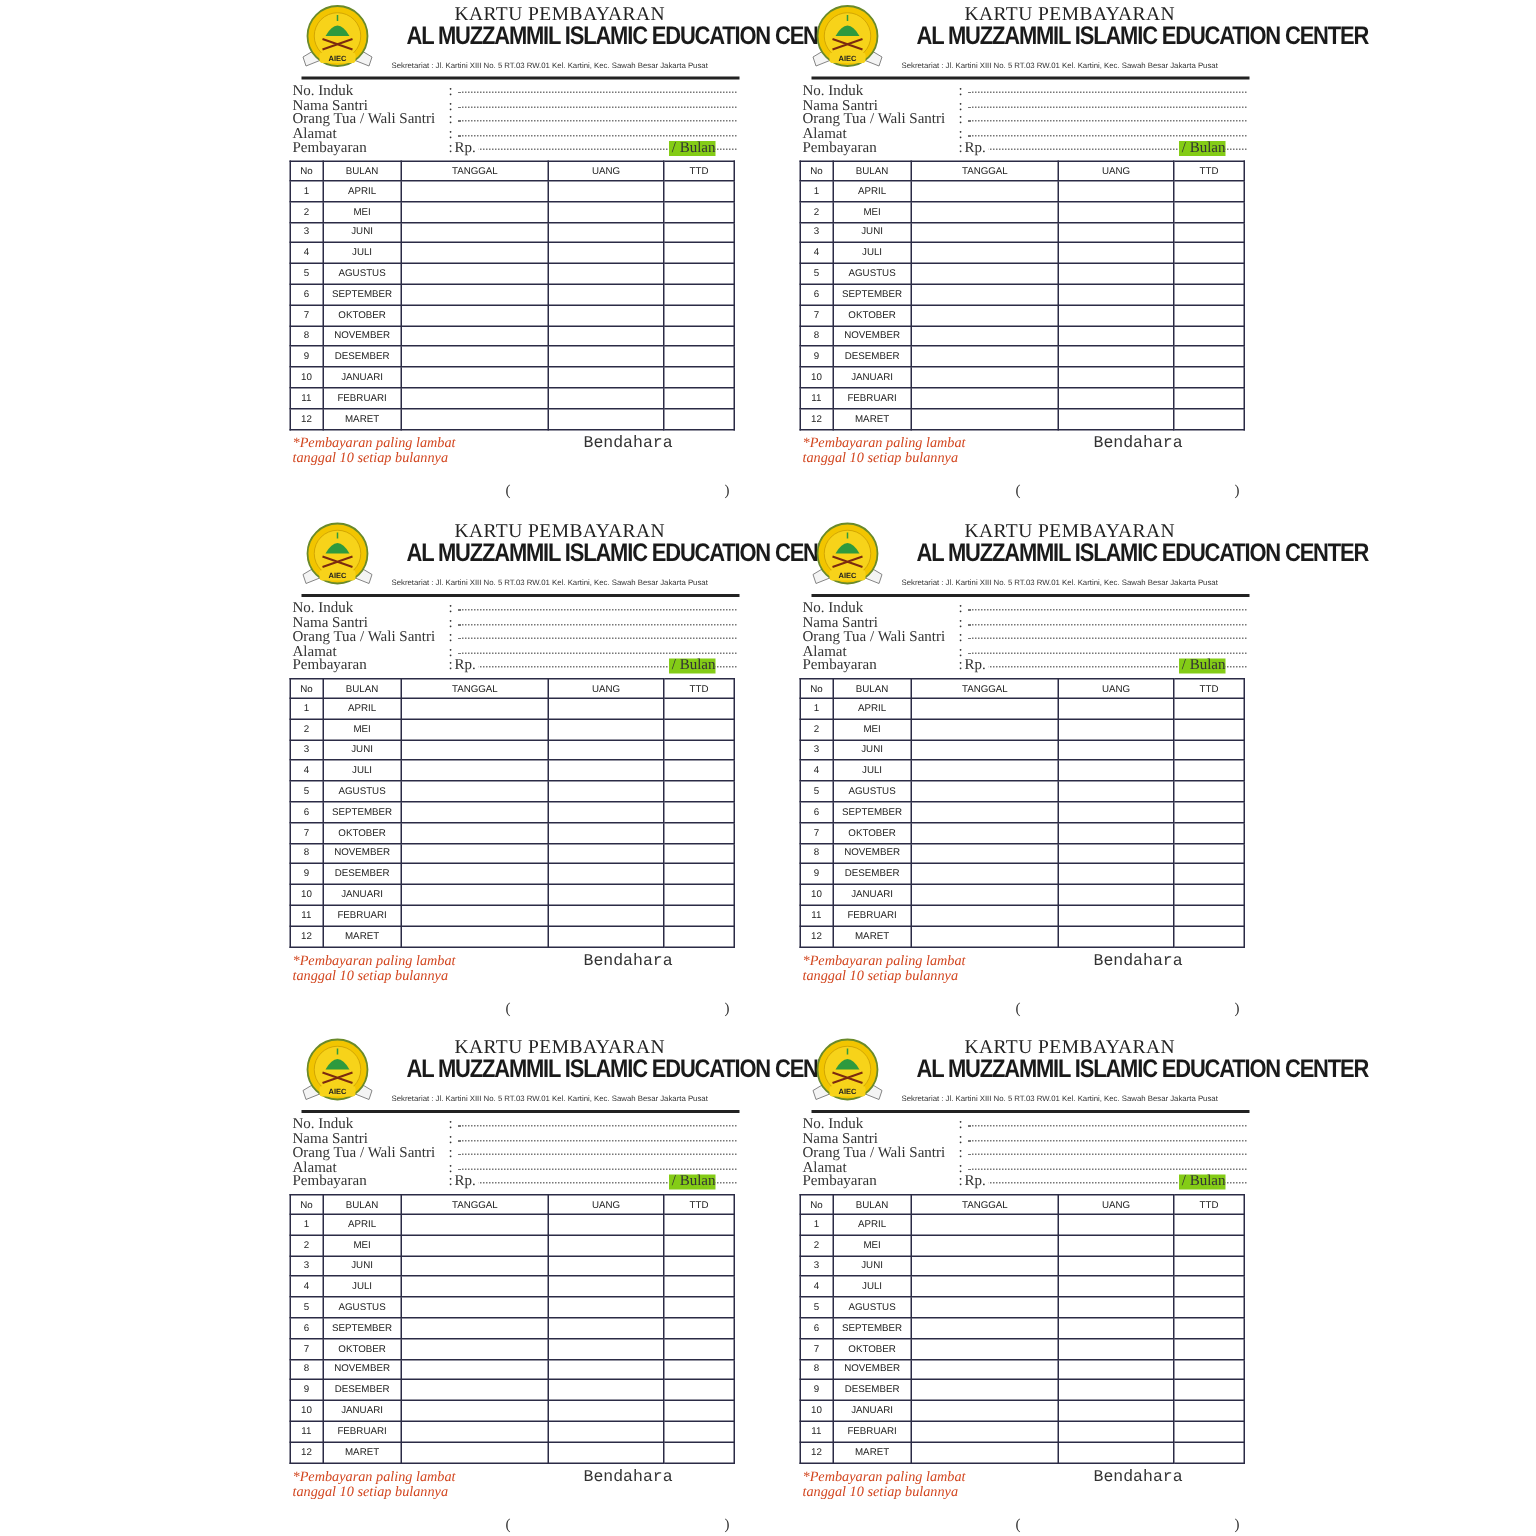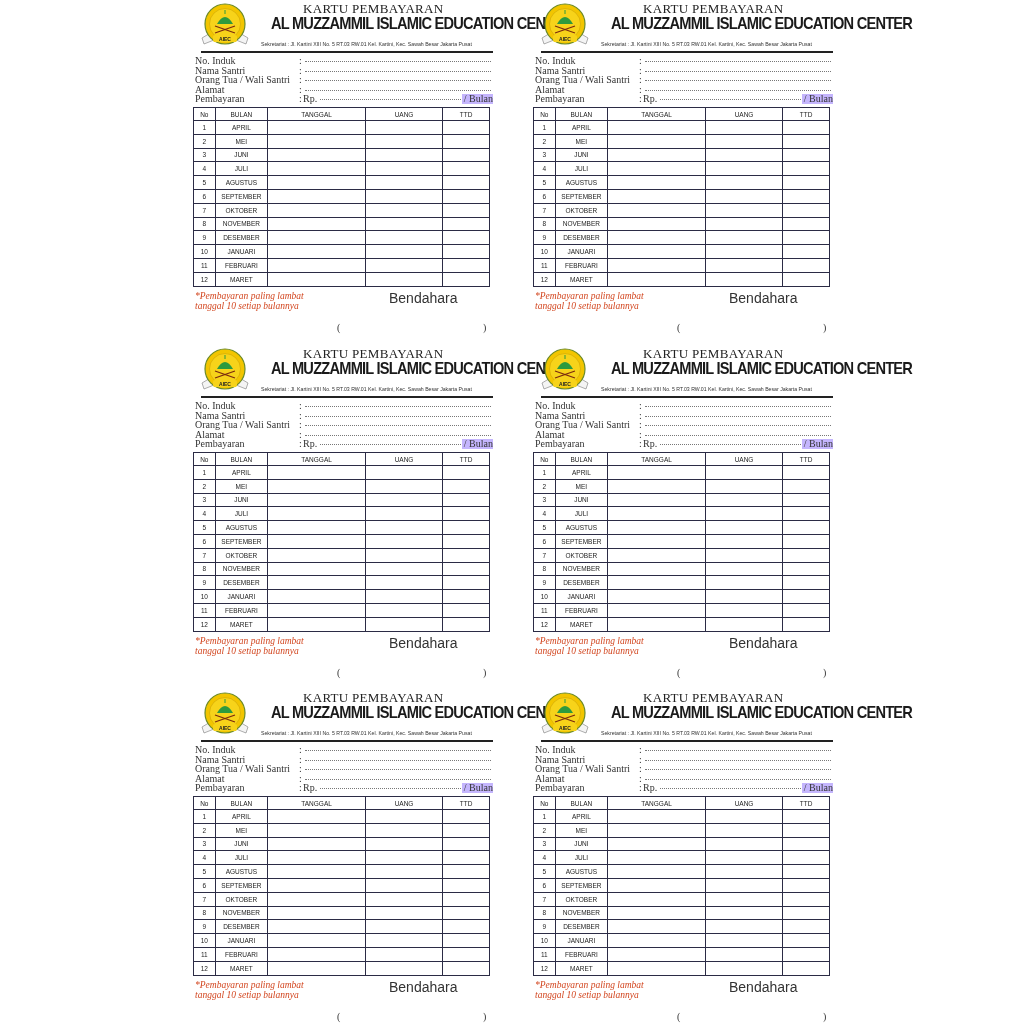--- a/index.html
+++ b/index.html
@@ -9,26 +9,26 @@
   .title { position:absolute; left:110px; top:1px; font-family:"Liberation Serif", serif; font-size:13px; letter-spacing:0.3px; color:#222; }
   .school { position:absolute; left:78px; top:14px; font-family:"Liberation Sans", sans-serif; font-weight:bold; font-size:17px; letter-spacing:-0.9px; transform:scaleX(0.86); transform-origin:left top; white-space:nowrap; color:#1a1a1a; }
   .address { position:absolute; left:68px; top:41px; font-family:"Liberation Sans", sans-serif; font-size:5.2px; white-space:nowrap; color:#333; }
   .rule { position:absolute; left:8px; right:0; top:51px; border-top:2px solid #222; }
   .fields { position:absolute; left:2px; top:56px; right:0; font-family:"Liberation Serif", serif; font-size:10px; line-height:9.6px; color:#333; }
   .field { position:relative; height:9.6px; }
   .field .lbl { position:absolute; left:0;text-align:center; }
   .field .colon { position:absolute; left:104px; }
   .field .dots { position:absolute; left:110px; right:2px; top:5px; border-bottom:1px dotted #777; }
   .field .rp { position:absolute; left:108px; background:#fff; padding-right:2px; }
-  .field .bulan { position:absolute; right:0; background:#c4b5fd; padding-left:2px; }
+  .field .bulan { position:absolute; right:16px; background:#84cc16; padding-left:2px; }
   table.pay { position:absolute; left:0; top:107px; width:297px; border-collapse:collapse; font-family:"Liberation Sans", sans-serif; font-size:6.5px; color:#222; }
   table.pay th, table.pay td { border:1px solid #2b2b45; height:12.8px; padding:0; text-align:center; font-weight:normal; }
   table.pay th { height:12px; }
   .note { position:absolute; left:2px; top:291px; font-family:"Liberation Serif", serif; font-style:italic; font-size:9.5px; line-height:10px; color:#d2451e; }
-  .bendahara { position:absolute; left:196px; top:290px; font-family:Liberation Sans, sans-serif; font-size:14px; color:#333; }
+  .bendahara { position:absolute; left:196px; top:290px; font-family:Liberation Mono, monospace; font-size:11px; color:#333; }
   .paren-l { position:absolute; left:144px; top:322px; font-family:"Liberation Serif", serif; font-size:10px; color:#333; }
   .paren-r { position:absolute; left:290px; top:322px; font-family:"Liberation Serif", serif; font-size:10px; color:#333; }
 </style>
 </head>
 <body>
 
 <div id="sheet">
     <div class="card" style="left: 193px; top: 0px;">
     <svg class="logo" viewBox="0 0 50 46">
       <path d="M2 36 L12 30 L14 38 L4 42 Z" fill="#f4f4f4" stroke="#777" stroke-width="0.6"></path>

